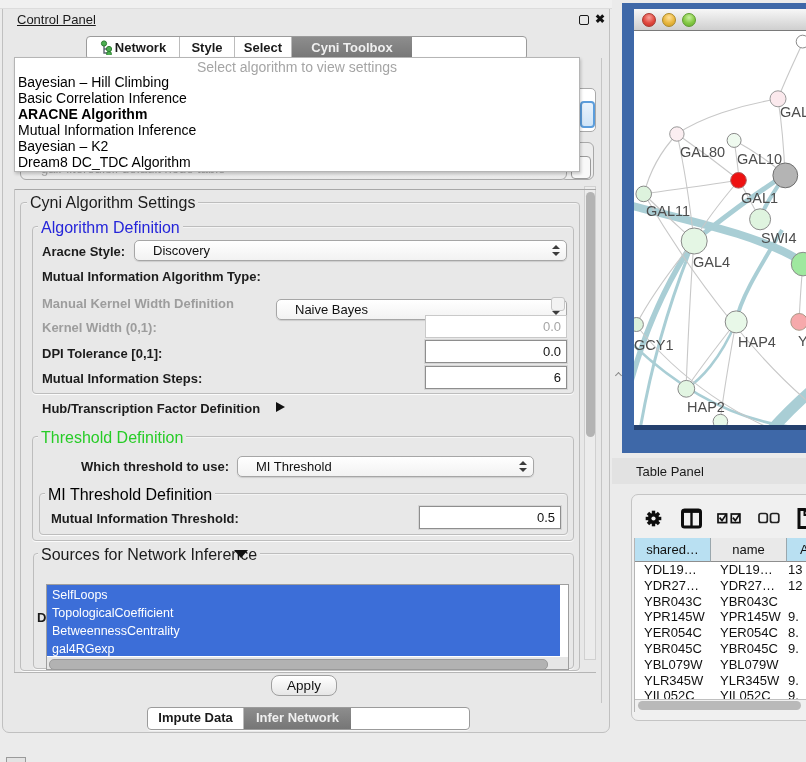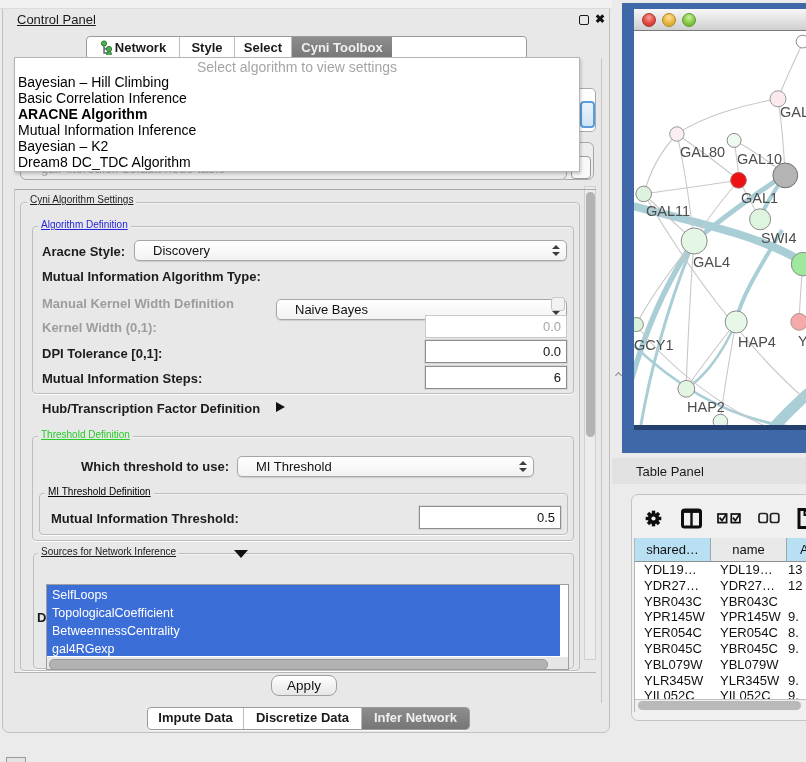--- a/index.html
+++ b/index.html
@@ -1,20 +1,20 @@
 <!DOCTYPE html>
 <html><head>
 <meta charset="utf-8">
 <style>
   html,body{margin:0;padding:0;}
   body{width:806px;height:762px;background:#ebebeb;font-family:"Liberation Sans",sans-serif;position:relative;overflow:hidden;}
   .abs{position:absolute;}
   .b{font-weight:bold;}
   .lbl{position:absolute;font-size:13px;color:#1c1c1c;white-space:nowrap;}
-  .glabel{position:absolute;font-size:10px;background:#e8e8e8;padding:0 3px;white-space:nowrap;text-decoration:underline;}
+  .glabel{position:absolute;font-size:16px;background:#e8e8e8;padding:0 3px;white-space:nowrap;}
   .group{position:absolute;border:1px solid #bdbdbd;border-radius:4px;box-shadow:0 1px 0 rgba(255,255,255,.8), inset 0 1px 0 rgba(255,255,255,.5);}
   .combo{position:absolute;background:linear-gradient(#ffffff,#f2f2f2);border:1px solid #a6a6a6;border-radius:5px;box-shadow:0 1px 1px rgba(0,0,0,.12);}
   .combo .tx{position:absolute;left:18px;top:2px;font-size:13px;color:#111;}
   .arr{position:absolute;width:0;height:0;border-left:4.5px solid transparent;border-right:4.5px solid transparent;}
   .arr.up{border-bottom:4px solid #3c3c3c;}
   .arr.dn{border-top:4px solid #3c3c3c;}
   .field{position:absolute;background:#fff;text-align:right;font-size:13px;color:#111;padding-right:5px;box-sizing:border-box;}
   .fen{border:1px solid #8e8e8e;box-shadow:0 0 0 1px #d5d5d5;}
   .fdis{border:1px solid #c9c9c9;color:#a6a6a6;}
   .seg{position:absolute;background:#ffffff;border:1px solid #9b9b9b;border-radius:4px;box-shadow:0 1px 0 rgba(255,255,255,.6);overflow:hidden;display:flex;}
@@ -35,21 +35,21 @@
 
 <div class="seg" style="left:86px;top:36px;width:439px;height:22px;">
   <div style="width:93px;"><svg width="13" height="15" viewBox="0 0 13 15" style="vertical-align:-3px;margin-right:2px;">
         <path d="M4 5 L4 13 L8 13 M4 9 L7 9" stroke="#5a6470" stroke-width="1.4" fill="none"></path>
         <circle cx="4" cy="3.5" r="2.6" fill="#4caf50" stroke="#2e7d32"></circle>
         <circle cx="9" cy="9" r="2.6" fill="#4caf50" stroke="#2e7d32"></circle>
         <circle cx="9" cy="13.8" r="2.4" fill="#4caf50" stroke="#2e7d32"></circle>
       </svg>Network</div>
   <div style="width:55px;">Style</div>
   <div style="width:57px;">Select</div>
-  <div class="sel" style="width:100px;">Cyni Toolbox</div>
+  <div class="sel" style="width:120px;">Cyni Toolbox</div>
 </div>
 
 <div class="abs" style="left:575px;top:88px;width:19px;height:42px;background:#fff;border:1px solid #a9a9a9;border-radius:0 5px 5px 0;"></div>
 <div class="abs" style="left:580px;top:101px;width:11px;height:23px;background:linear-gradient(#eaf3fc,#cfe4f7);border:2px solid #5b9ddc;border-radius:4px;"></div>
 <div class="abs" style="left:560px;top:142px;width:32px;height:36px;background:#ededed;border:1px solid #a8a8a8;border-radius:6px;"></div>
 <div class="abs" style="left:571px;top:156px;width:18px;height:21px;background:#f8f8f8;border:1px solid #9a9a9a;border-radius:4px;"></div>
 <div class="abs" style="left:20px;top:146px;width:545px;height:32px;background:linear-gradient(#f6f6f6,#e9e9e9);border:1px solid #a8a8a8;border-radius:6px;overflow:hidden;">
     <span style="position:absolute;left:20px;top:14px;font-size:13px;color:#a8a8a8;white-space:nowrap;">galFiltered.sif default node table</span>
   </div>
 
@@ -129,21 +129,20 @@
 <div class="abs" style="left:46px;top:584px;width:523px;height:86px;background:#fff;border:1px solid #9e9e9e;box-sizing:border-box;"></div>
 <div class="abs" style="left:47px;top:585px;width:513px;height:71px;background:#3c6ed8;"></div>
 <div class="abs" style="left:52px;top:585.5px;font-size:12.5px;color:#fff;line-height:18px;">SelfLoops<br>TopologicalCoefficient<br>BetweennessCentrality<br>gal4RGexp</div>
 <div class="abs" style="left:47px;top:657px;width:521px;height:12px;background:#e6e6e6;"></div>
 <div class="abs" style="left:49px;top:658.5px;width:497px;height:9px;background:#b2b2b2;border-radius:5px;border:1px solid #9a9a9a;"></div>
 
 <div class="abs" style="left:271px;top:675px;width:66px;height:21px;background:linear-gradient(#ffffff,#e6e6e6);border:1px solid #9f9f9f;border-radius:8px;text-align:center;font-size:13.5px;color:#111;line-height:20px;box-sizing:border-box;">Apply</div>
 
 <div class="seg" style="left:147px;top:707px;width:321px;height:21px;">
   <div style="width:96px;line-height:20px;">Impute Data</div>
-  <div style="width:118px;line-height:20px;">Discretize Data</div>
   <div class="sel" style="width:107px;line-height:20px;">Infer Network</div>
 </div>
 
 <div class="abs" style="left:6px;top:757px;width:18px;height:12px;background:#e3e3e3;border:1.5px solid #9a9a9a;"></div>
 
 <div class="abs" style="left:616px;top:373px;width:4px;height:4px;border-top:1.5px solid #8a8a8a;border-left:1.5px solid #8a8a8a;transform:rotate(45deg);"></div>
 
 <div class="abs" style="left:622px;top:3px;width:184px;height:450px;background:#3e68a8;"></div>
 <div class="abs" style="left:634px;top:425px;width:172px;height:5px;background:#24406e;"></div>
 <div class="abs" style="left:634px;top:9px;width:172px;height:22px;background:linear-gradient(#f7f7f7,#cfcfcf);border-bottom:1px solid #7a7a7a;box-sizing:border-box;"></div>

